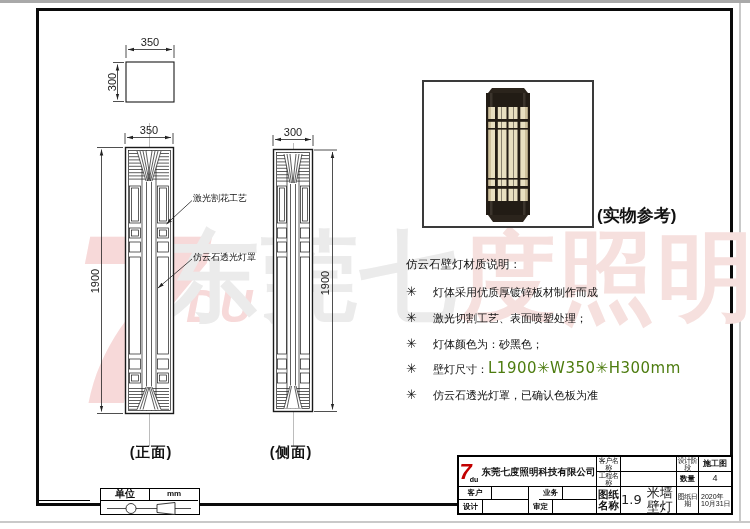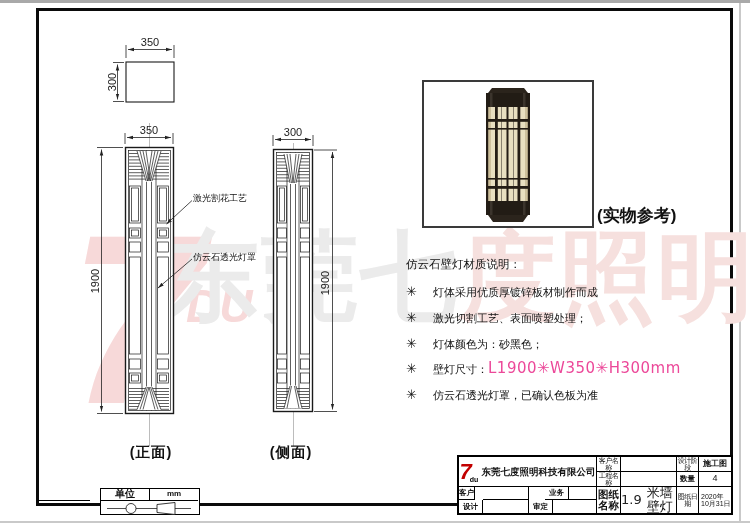--- a/index.html
+++ b/index.html
@@ -29,21 +29,21 @@
   .leader-label{font-size:9px;color:#111;}
   .caption{font-size:14.5px;font-weight:bold;text-align:center;letter-spacing:1px;}
   
   .photo-box{left:422px;top:80px;width:172px;height:148px;background:#fff;border:2px solid #3a3a3a;box-sizing:border-box;z-index:2;}
   .photo-caption{left:597px;top:206px;font-size:17px;font-weight:bold;z-index:3;}
   
   .spec-title{left:406px;top:258px;font-size:11.5px;z-index:3;}
   .spec-line{left:406px;width:320px;display:flex;align-items:baseline;z-index:3;}
   .spec-bullet{width:27px;font-size:13px;flex:0 0 27px;}
   .spec-text{font-size:11px;}
-  .spec-size{font-size:15px;font-family:"DejaVu Sans",sans-serif;color:#ec4899;letter-spacing:0.5px;}
+  .spec-size{font-size:15px;font-family:"DejaVu Sans",sans-serif;color:#4d7c0f;letter-spacing:0.5px;}
   
   .tblock{left:457px;top:455px;width:276px;height:60px;border:2px solid #000;box-sizing:border-box;background:#fff;z-index:3;}
   .c{position:absolute;box-sizing:border-box;border-right:1px solid #000;border-bottom:1px solid #000;
      display:flex;align-items:center;justify-content:center;overflow:hidden;text-align:center;line-height:1.05;}
   .nr{border-right:none;} .nb{border-bottom:none;}
   .lab6{font-size:7px;letter-spacing:-0.5px;}
   .lab7{font-size:7.5px;font-weight:bold;}
   .company-name{font-size:9.5px;font-weight:bold;white-space:nowrap;}
   .logo7{color:#c20000;font-size:22px;font-weight:900;font-style:italic;line-height:0.9;}
   .logodu{color:#000;font-size:7px;font-weight:bold;align-self:flex-end;margin:0 3px 3px -2px;}
@@ -241,23 +241,23 @@
   </div>
   <div class="c lab6" style="left:138px;top:0;width:24px;height:15px;">客户名称</div>
   <div class="c" style="left:162px;top:0;width:56px;height:15px;"></div>
   <div class="c lab6" style="left:218px;top:0;width:22px;height:15px;">设计阶段</div>
   <div class="c nr stage-val" style="left:240px;top:0;width:32px;height:15px;">施工图</div>
   <div class="c lab6" style="left:138px;top:15px;width:24px;height:15px;">工程名称</div>
   <div class="c" style="left:162px;top:15px;width:56px;height:15px;"></div>
   <div class="c lab7" style="left:218px;top:15px;width:22px;height:15px;">数量</div>
   <div class="c nr qty-val" style="left:240px;top:15px;width:32px;height:15px;">4</div>
 
-  <div class="c lab7" style="left:0;top:30px;width:16px;height:13px;">客户</div>
+  <div class="c lab7" style="left:0;top:30px;width:33px;height:13px;">客户</div>
   <div class="c" style="left:24px;top:30px;width:46px;height:13px;"></div>
-  <div class="c lab7" style="left:86px;top:30px;width:24px;height:13px;text-align:right;">业务</div>
+  <div class="c lab7" style="left:80px;top:30px;width:24px;height:13px;text-align:right;">业务</div>
   <div class="c" style="left:94px;top:30px;width:44px;height:13px;"></div>
   <div class="c lab7 nb" style="left:0;top:43px;width:24px;height:13px;">设计</div>
   <div class="c nb" style="left:24px;top:43px;width:46px;height:13px;"></div>
   <div class="c lab7 nb" style="left:70px;top:43px;width:24px;height:13px;">审定</div>
   <div class="c nb" style="left:94px;top:43px;width:44px;height:13px;"></div>
 
   <div class="c nb dwg-lbl" style="left:138px;top:30px;width:24px;height:26px;">图纸名称</div>
   <div class="c nb" style="left:162px;top:30px;width:56px;height:26px;">
     <span class="dwg-num">1.9</span>
     <span class="dwg-txt">米墙壁灯</span>

